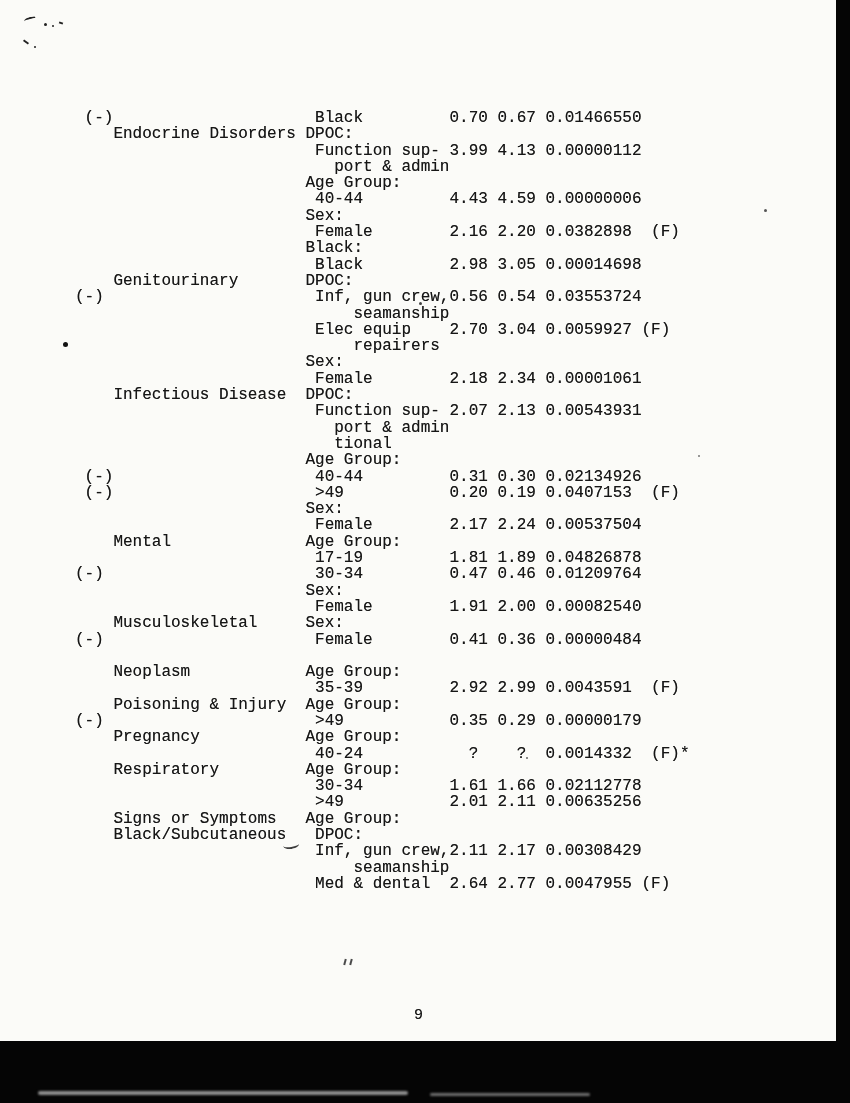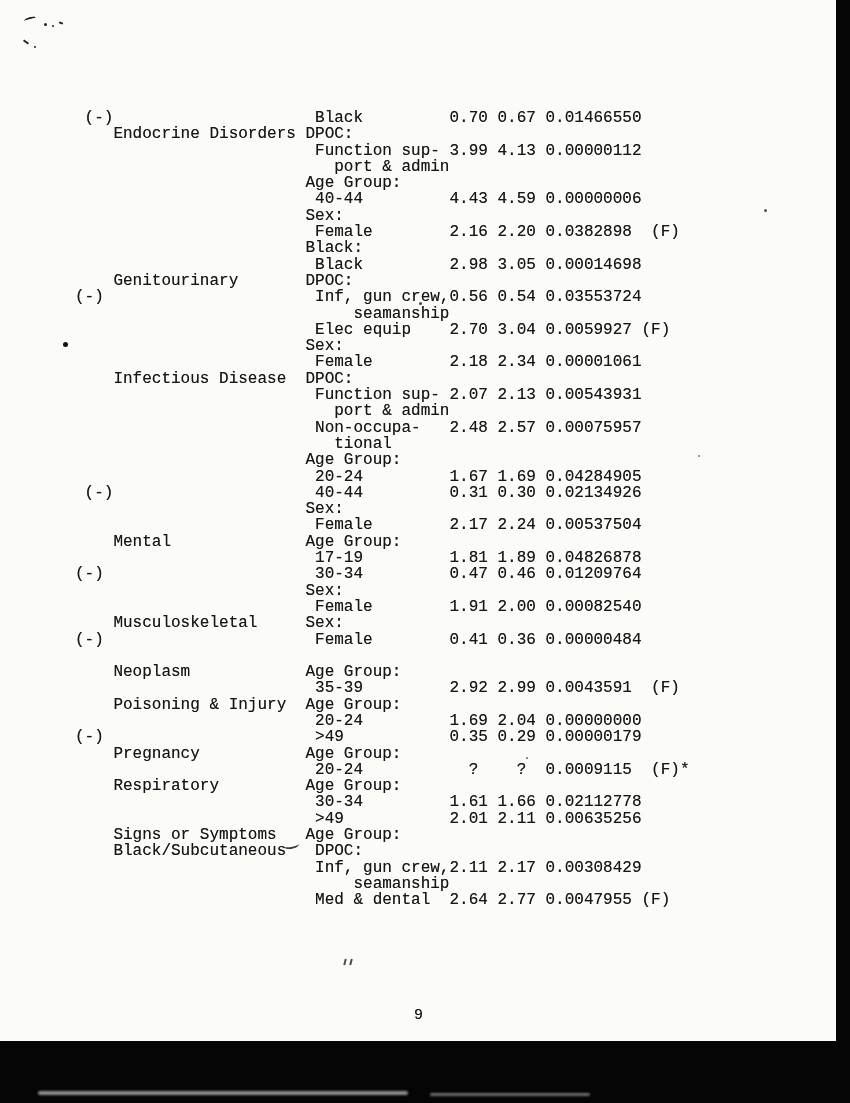--- a/index.html
+++ b/index.html
@@ -93,47 +93,46 @@
     <div class="ln">                        Age Group:</div>
     <div class="ln">                         40-44         4.43 4.59 0.00000006</div>
     <div class="ln">                        Sex:</div>
     <div class="ln">                         Female        2.16 2.20 0.0382898  (F)</div>
     <div class="ln">                        Black:</div>
     <div class="ln">                         Black         2.98 3.05 0.00014698</div>
     <div class="ln">    Genitourinary       DPOC:</div>
     <div class="ln">(-)                      Inf, gun crew,0.56 0.54 0.03553724</div>
     <div class="ln">                             seamanship</div>
     <div class="ln">                         Elec equip    2.70 3.04 0.0059927 (F)</div>
+    <div class="ln">                             repairers</div>
     <div class="ln">                        Sex:</div>
     <div class="ln">                         Female        2.18 2.34 0.00001061</div>
     <div class="ln">    Infectious Disease  DPOC:</div>
     <div class="ln">                         Function sup- 2.07 2.13 0.00543931</div>
     <div class="ln">                           port &amp; admin</div>
-    <div class="ln">                         Non-occupa-   2.48 2.57 0.00075957</div>
     <div class="ln">                           tional</div>
     <div class="ln">                        Age Group:</div>
-    <div class="ln">                         20-24         1.67 1.69 0.04284905</div>
     <div class="ln"> (-)                     40-44         0.31 0.30 0.02134926</div>
+    <div class="ln"> (-)                     &gt;49           0.20 0.19 0.0407153  (F)</div>
     <div class="ln">                        Sex:</div>
     <div class="ln">                         Female        2.17 2.24 0.00537504</div>
     <div class="ln">    Mental              Age Group:</div>
     <div class="ln">                         17-19         1.81 1.89 0.04826878</div>
     <div class="ln">(-)                      30-34         0.47 0.46 0.01209764</div>
     <div class="ln">                        Sex:</div>
     <div class="ln">                         Female        1.91 2.00 0.00082540</div>
     <div class="ln">    Musculoskeletal     Sex:</div>
     <div class="ln">(-)                      Female        0.41 0.36 0.00000484</div>
     <div class="ln"></div>
     <div class="ln">    Neoplasm            Age Group:</div>
     <div class="ln">                         35-39         2.92 2.99 0.0043591  (F)</div>
     <div class="ln">    Poisoning &amp; Injury  Age Group:</div>
-    <div class="ln">                         20-24         1.69 2.04 0.00000000</div>
     <div class="ln">(-)                      &gt;49           0.35 0.29 0.00000179</div>
     <div class="ln">    Pregnancy           Age Group:</div>
-    <div class="ln">                         20-24           ?    ?  0.0009115  (F)*</div>
+    <div class="ln">                         40-24           ?    ?  0.0014332  (F)*</div>
     <div class="ln">    Respiratory         Age Group:</div>
     <div class="ln">                         30-34         1.61 1.66 0.02112778</div>
     <div class="ln">                         &gt;49           2.01 2.11 0.00635256</div>
     <div class="ln">    Signs or Symptoms   Age Group:</div>
     <div class="ln">    Black/Subcutaneous   DPOC:</div>
     <div class="ln">                         Inf, gun crew,2.11 2.17 0.00308429</div>
     <div class="ln">                             seamanship</div>
     <div class="ln">                         Med &amp; dental  2.64 2.77 0.0047955 (F)</div>
   </div>
 

